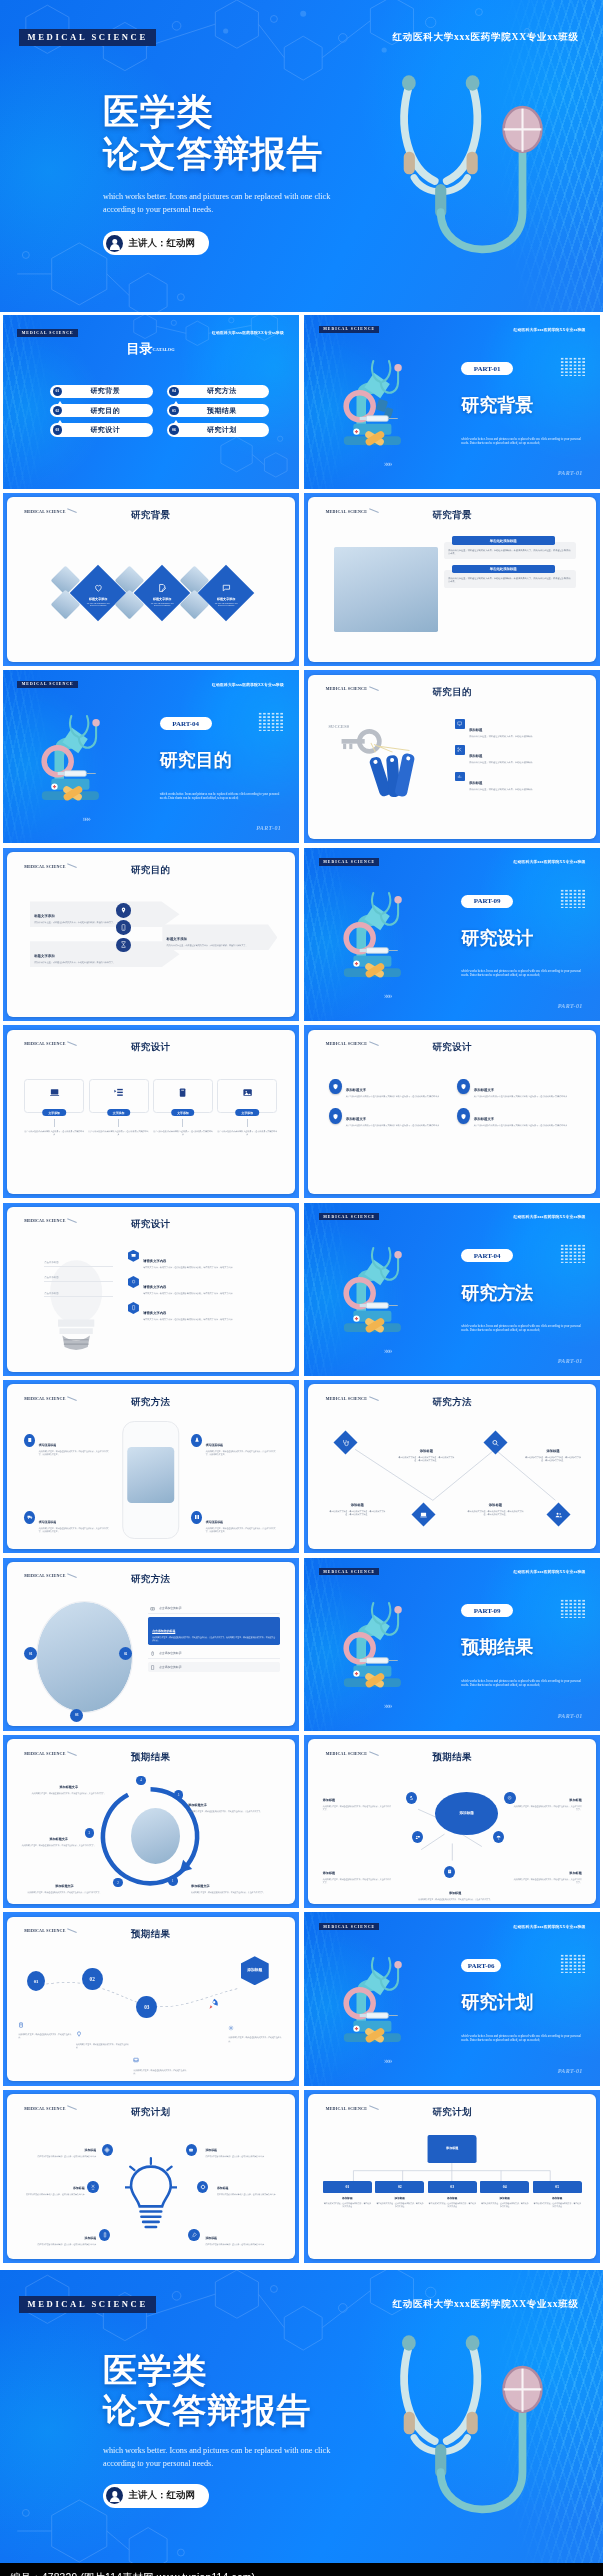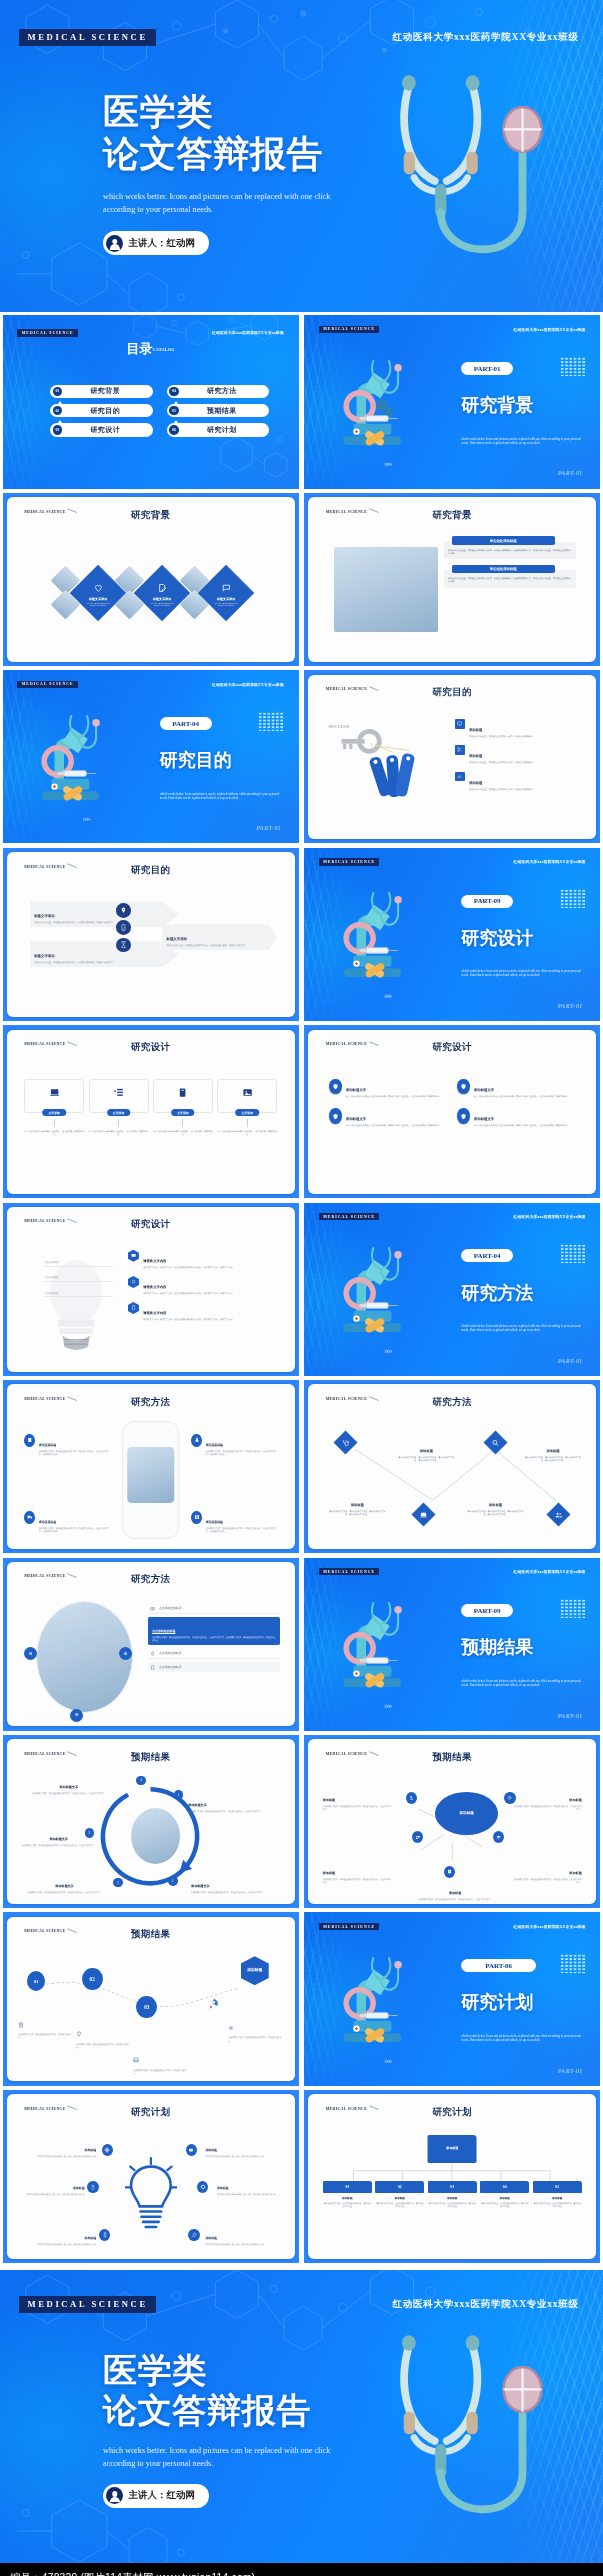--- a/index.html
+++ b/index.html
@@ -1076,21 +1076,21 @@
           <rect x="0" y="0" width="28" height="7" rx="2" fill="#eef5fa" stroke="#b9cfdd" stroke-width="1"></rect>
           <rect x="-8" y="1.5" width="9" height="4" fill="#cfe0ea"></rect>
           <path d="M28 3.5 L40 3.5" stroke="#9fb6c6" stroke-width="1.3"></path>
         </g>
         <g transform="translate(40,92)">
           <rect x="0" y="6" width="26" height="9" rx="4.5" fill="#f5c46a" transform="rotate(32 13 10)"></rect>
           <rect x="0" y="6" width="26" height="9" rx="4.5" fill="#f2b44f" transform="rotate(-32 13 10)"></rect>
         </g>
       </svg>
       <div class="chev">»»»</div>
-      <div class="part-pill" style="left:53%; top:27%; width:75px; height:13px; font-size:7px;">PART-06</div>
+      <div class="part-pill" style="left:53%; top:27%; width:40px; height:13px; font-size:7px;">PART-06</div>
       <div class="part-title" style="left:53%; top:45%; font-size:18px;">研究计划</div>
       <div class="part-desc" style="left:53%; right:5%; top:70%; font-size:3.1px;">which works better. Icons and pictures can be replaced with one click according to your personal needs. Data charts can be replaced and edited, set up as needed;</div>
       <div class="part-ghost" style="right:6%; bottom:7%; font-size:6px;">PART-01</div>
     </div>
 
     <div class="thumb white-slide">
       <div class="card">
         <div class="card-ms">MEDICAL SCIENCE</div>
         <div class="card-title">研究计划</div>
         <svg style="position:absolute;left:41%;top:34%;width:18%;height:58%;" viewBox="0 0 60 100">

